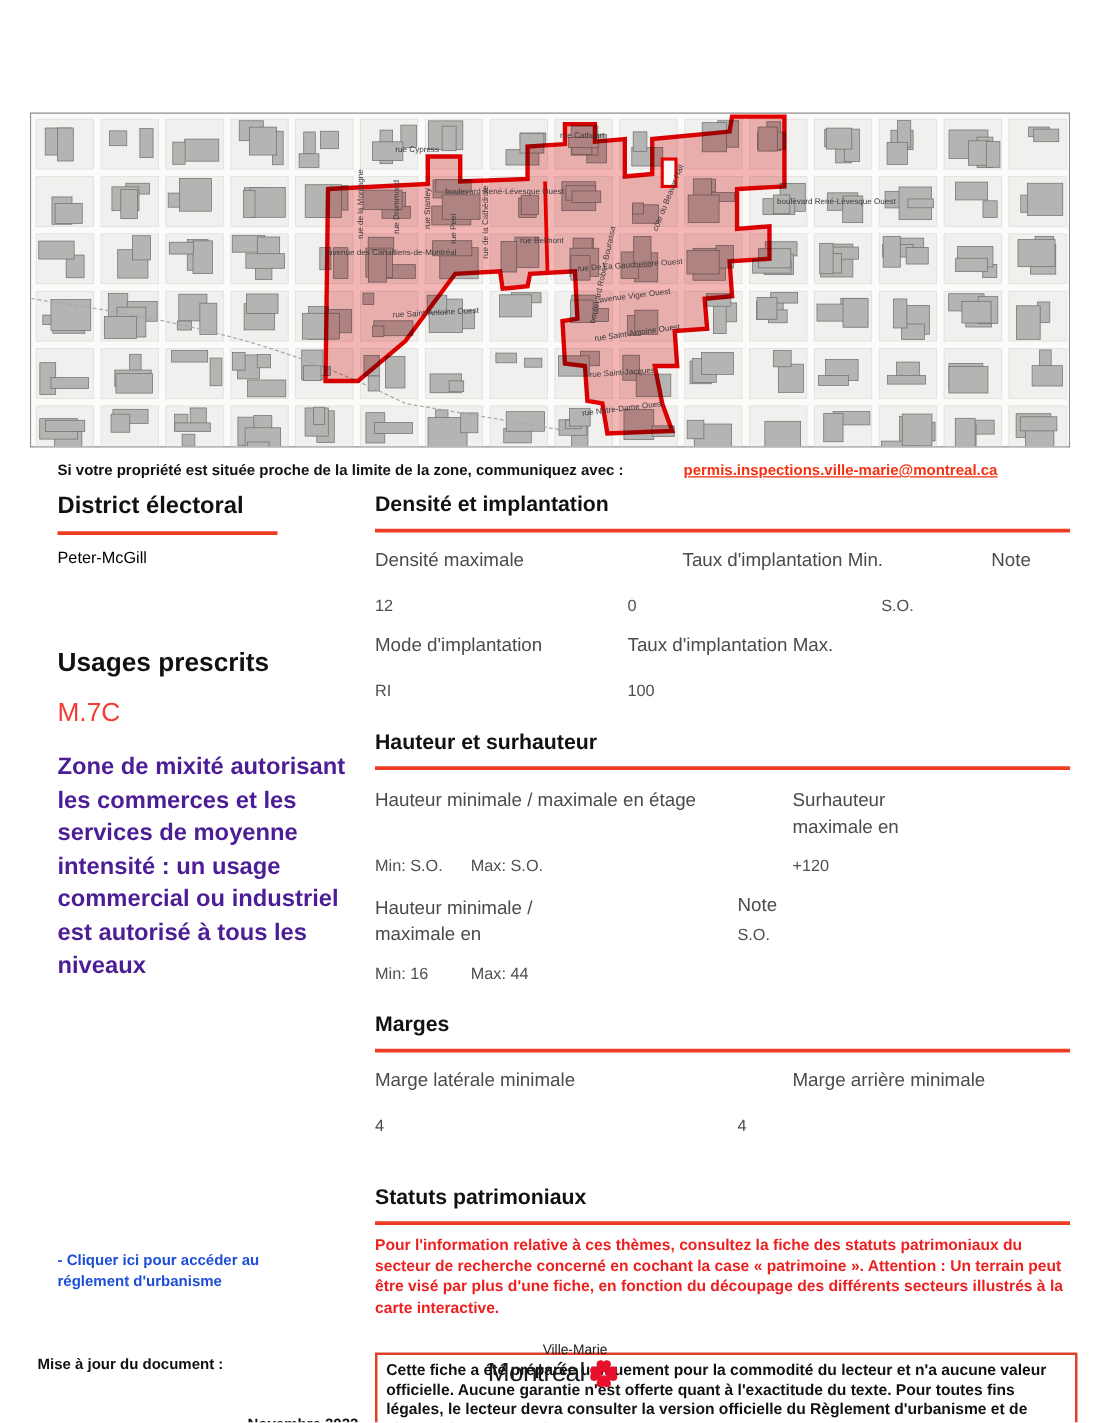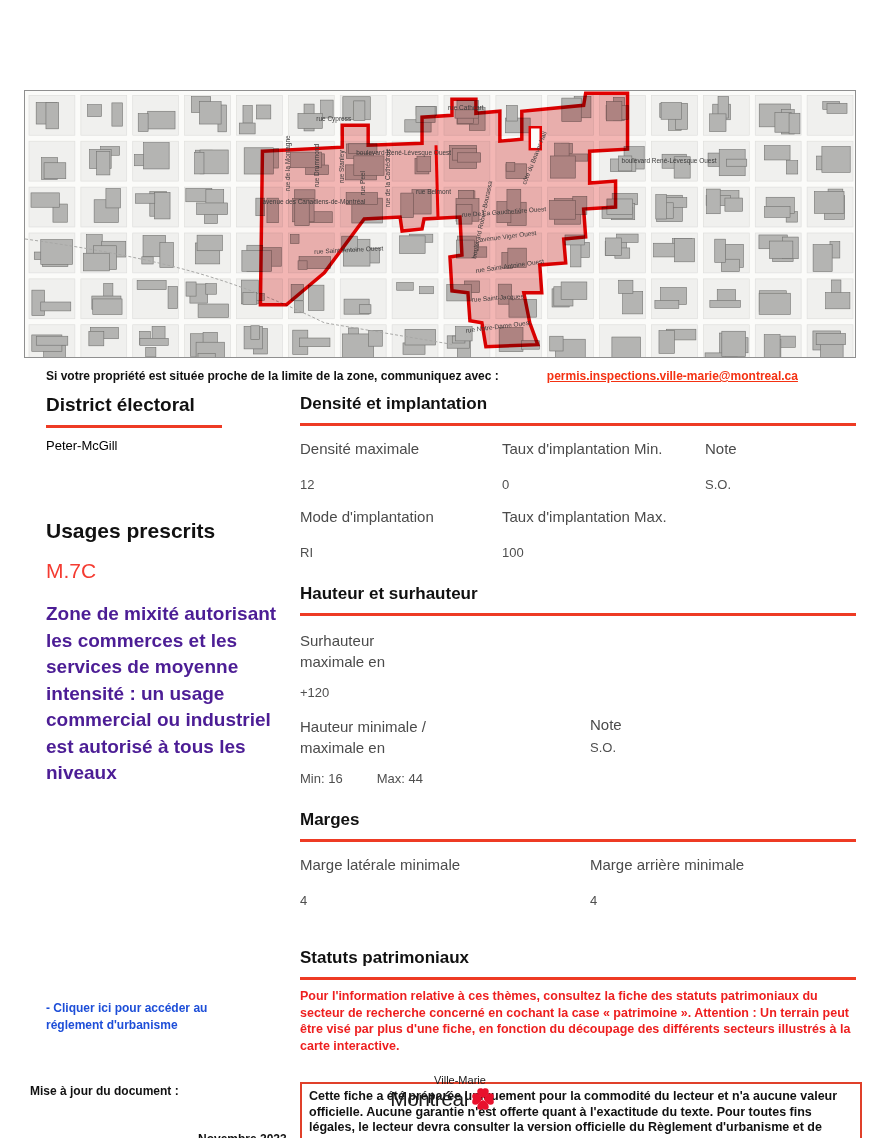--- a/index.html
+++ b/index.html
@@ -42,21 +42,21 @@
     color:#1d4ed8;line-height:17px;cursor:pointer;}
 
   
   .rightcol{position:absolute;left:300px;top:394px;width:556px;}
   .sec-h{font-size:17px;font-weight:bold;color:#111;}
   .rule-full{width:556px;}
   .lbl{font-size:15px;color:#4b4b4b;}
   .val{font-size:13px;color:#4f4f4f;}
   .grid3{display:grid;grid-template-columns:202px 203px 151px;}
   .grid2{display:grid;grid-template-columns:290px 266px;}
-  .mt14{margin-top:14px;} .mt12{margin-top:20px;} .mt16{margin-top:16px;}
+  .mt14{margin-top:14px;gap:44px;} .mt12{margin-top:20px;} .mt16{margin-top:16px;}
   .sec-gap{margin-top:24px;} .sec-gap-lg{margin-top:40px;}
   .pair{display:inline-block;}
   .pair-first{width:73px;}
   .cell .val{margin-top:13px;}
   .cell .val-tight{margin-top:7px;}
   .two-line{line-height:21px;min-height:42px;}
   .red-para{margin-top:8px;font-size:12.5px;line-height:16.5px;font-weight:bold;color:#ee1f1f;}
   .disclaimer{margin-top:28px;border:2px solid #e0402a;padding:5px 7px;
     font-size:12.5px;line-height:15.5px;font-weight:bold;color:#111;box-sizing:border-box;width:562px;}
 
@@ -518,20 +518,29 @@
     <div class="grid3 mt12">
       <div class="val">RI</div>
       <div class="val">100</div>
       <div></div>
     </div>
 
     <div class="sec-h sec-gap">Hauteur et surhauteur</div>
     <div class="rule rule-full"></div>
     <div class="grid2 mt14">
       <div class="cell">
+        <div class="lbl two-line">Hauteur minimale / maximale en étage</div>
+        <div class="val">
+          <span class="pair pair-first"><span>Min:</span>
+            <span>S.O.</span></span>
+          <span class="pair"><span>Max:</span>
+            <span>S.O.</span></span>
+        </div>
+      </div>
+      <div class="cell">
         <div class="lbl two-line" style="width:120px">Surhauteur maximale en</div>
         <div class="val">+120</div>
       </div>
     </div>
     <div class="grid2 mt16">
       <div class="cell">
         <div class="lbl two-line" style="width:160px">Hauteur minimale / maximale en</div>
         <div class="val">
           <span class="pair pair-first"><span>Min:</span>
             <span>16</span></span>

